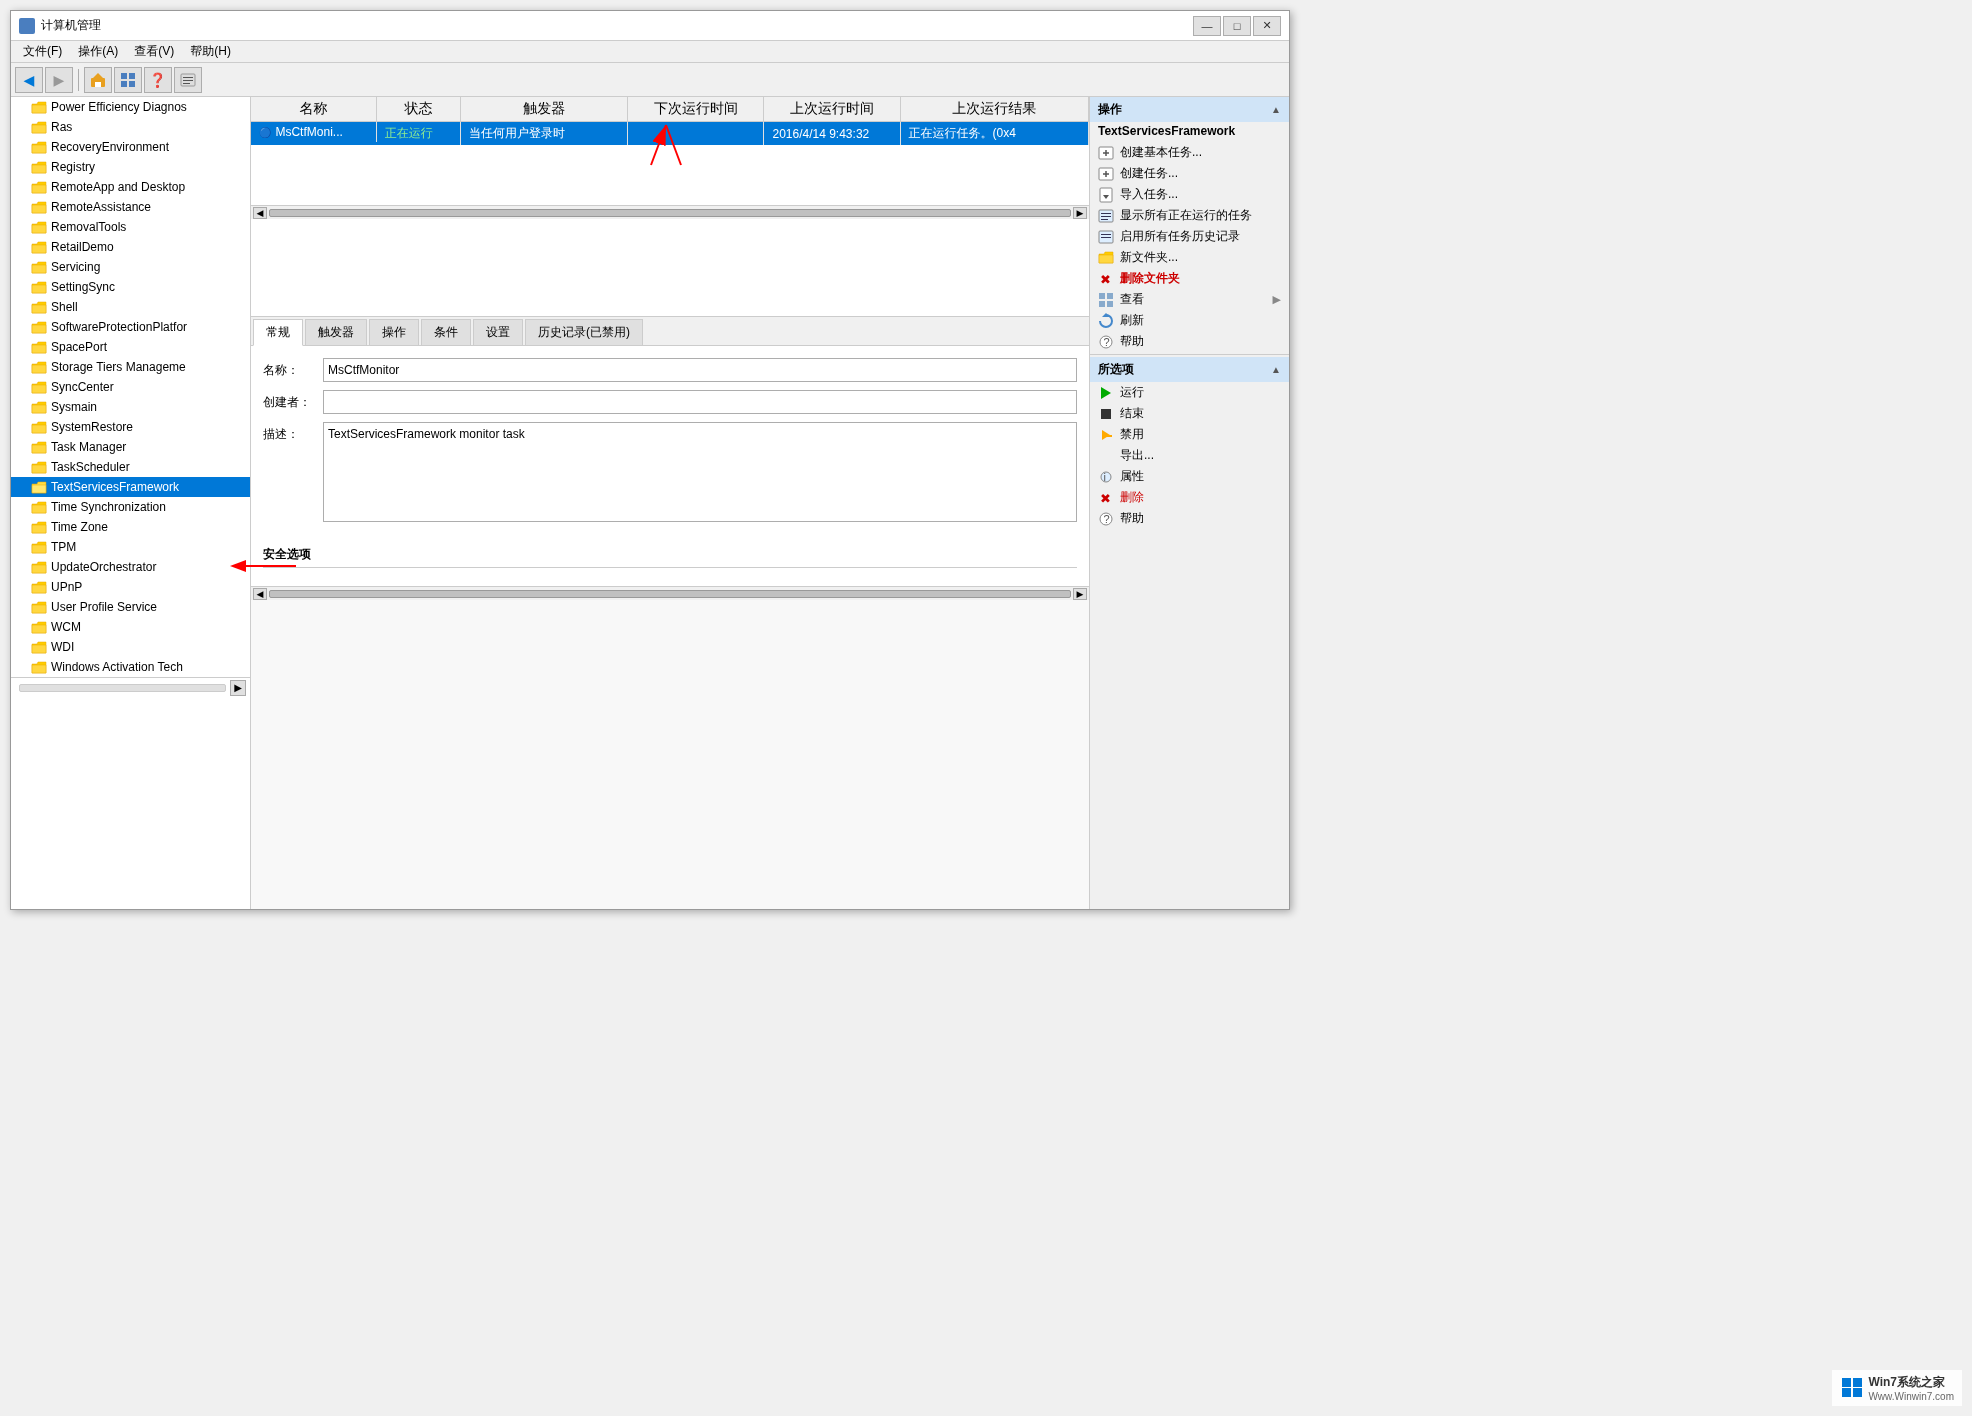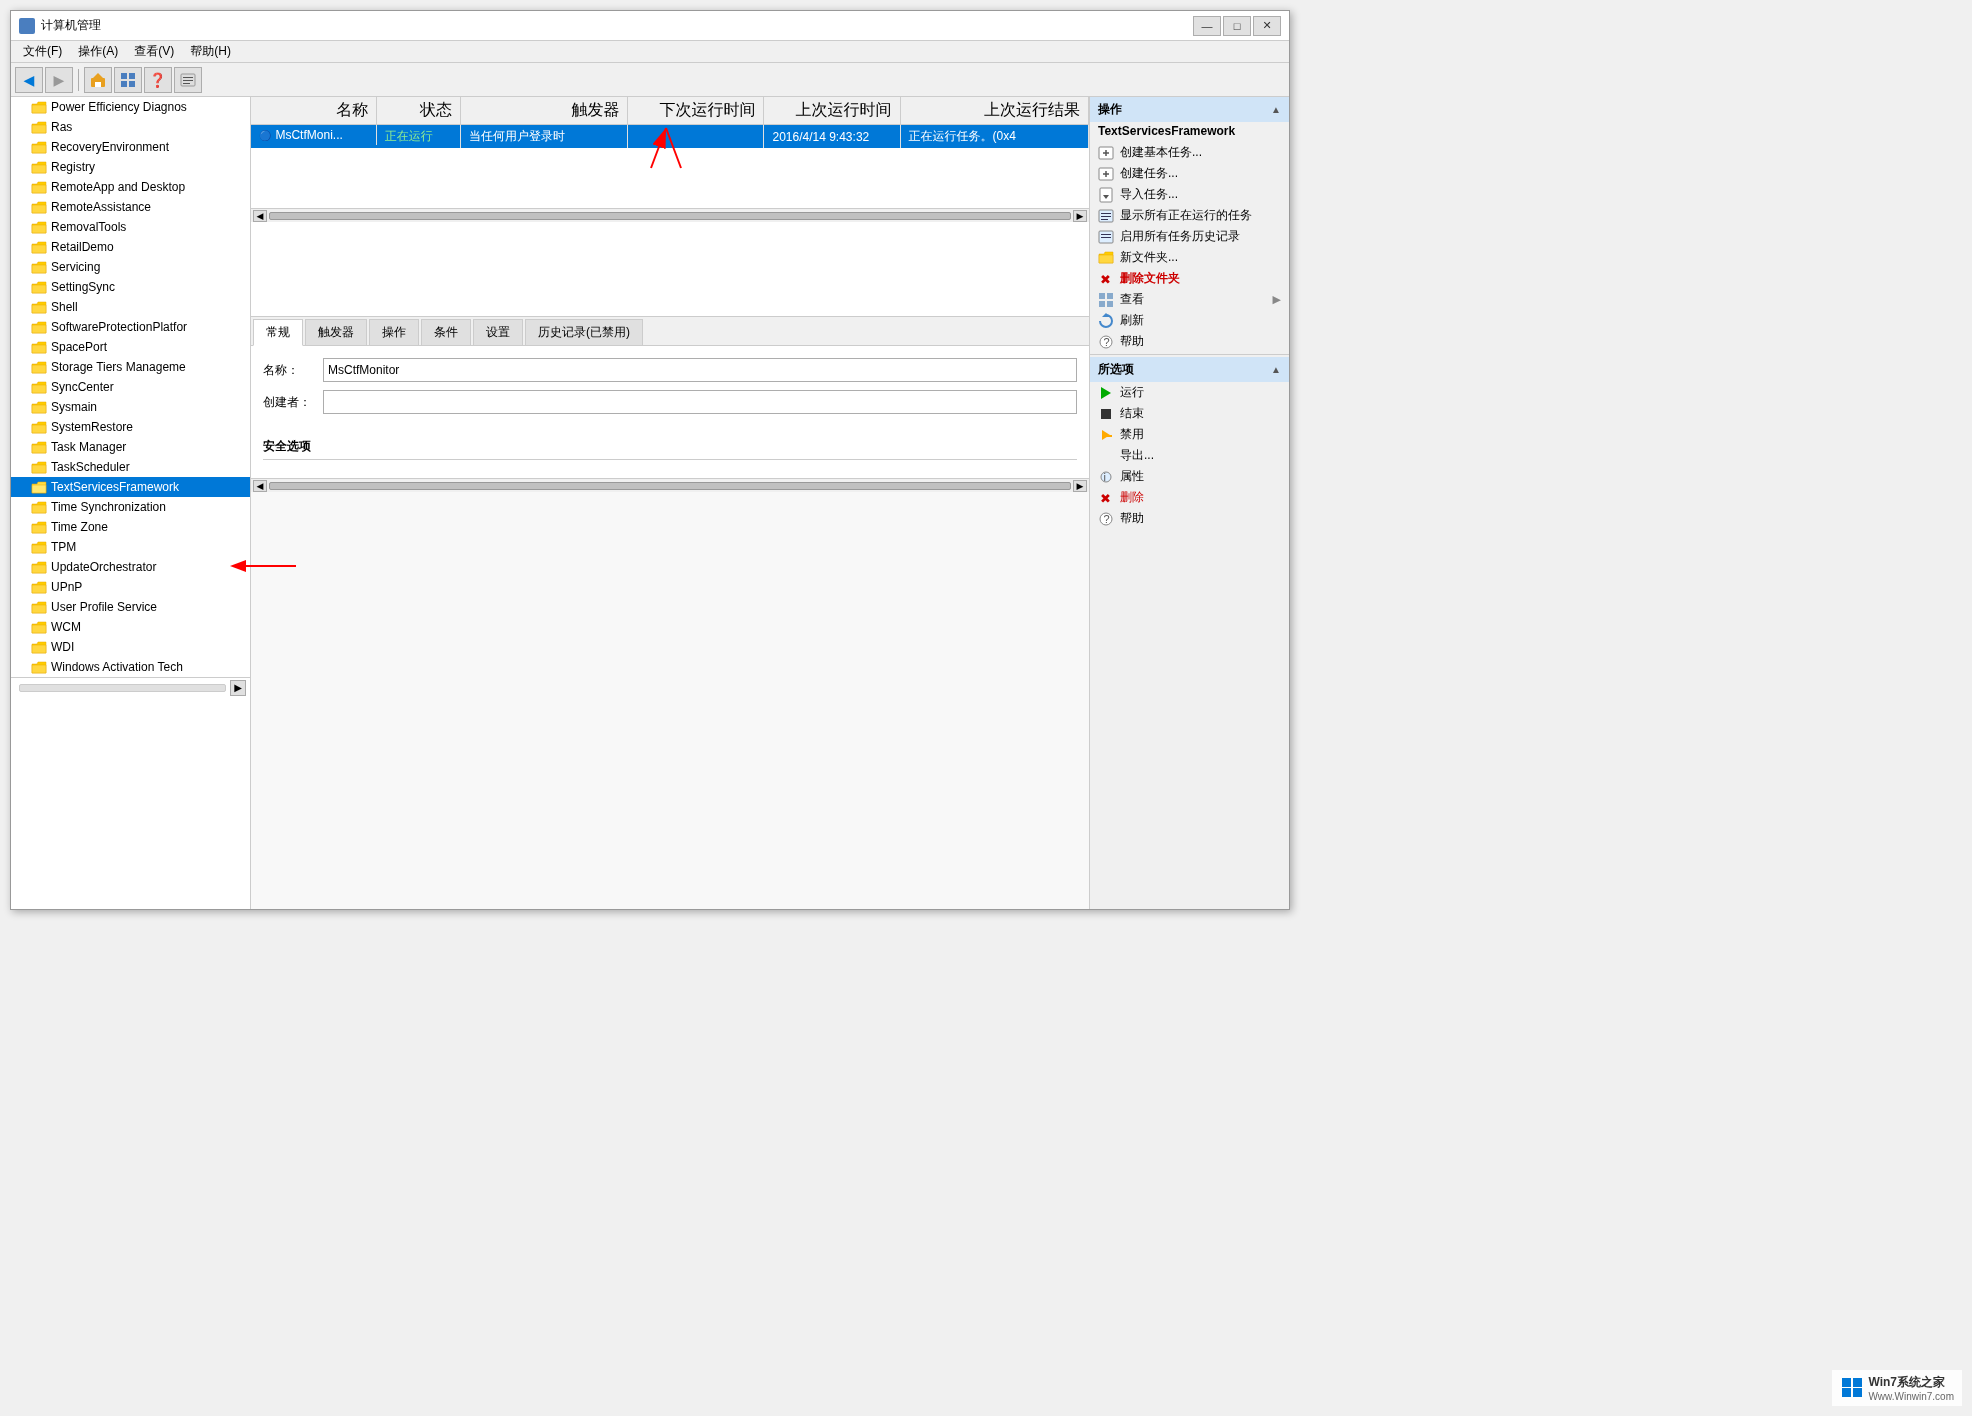--- a/index.html
+++ b/index.html
@@ -193,26 +193,26 @@
       border-collapse: collapse;
       font-size: 12px;
     }
 
     .task-table thead tr {
       background: #f0f0f0;
       border-bottom: 1px solid #ccc;
     }
 
     .task-table th {
-      text-align: right;
+      text-align: center;
       padding: 3px 8px;
       border-right: 1px solid #ccc;
       font-weight: normal;
       white-space: nowrap;
-      font-size: 16px;
+      font-size: 14px;
     }
 
     .task-table td {
       padding: 3px 8px;
       border-right: 1px solid #e0e0e0;
       white-space: nowrap;
     }
 
     .task-row-selected {
       background: #0078d7;
@@ -821,20 +821,24 @@
 
           <div class="form-content">
             <div class="form-row">
               <div class="form-label">名称：</div>
               <input class="form-input" type="text" value="MsCtfMonitor" readonly="" style="">
             </div>
             <div class="form-row">
               <div class="form-label">创建者：</div>
               <input class="form-input" type="text" value="" readonly="" style="">
             </div>
+            <div class="form-row" style="align-items:flex-start;">
+              <div class="form-label">描述：</div>
+              <textarea class="form-textarea" readonly="" style="">TextServicesFramework monitor task</textarea>
+            </div>
           </div>
 
           <div class="security-section">
             <div style="font-size:12px; font-weight:bold; margin-bottom:6px; padding:4px 0; border-bottom:1px solid #ccc;">安全选项</div>
           </div>
         </div>
 
         <div style="height:14px; background:#f0f0f0; border-top:1px solid #ccc; display:flex; align-items:center; padding:0 2px;">
           <button style="width:14px; height:12px; border:1px solid #aaa; background:#e0e0e0; cursor:pointer; font-size:9px; display:flex; align-items:center; justify-content:center;">◀</button>
           <div style="flex:1; height:8px; background:#c0c0c0; border:1px solid #999; border-radius:2px; margin:0 2px; cursor:pointer;"></div>

